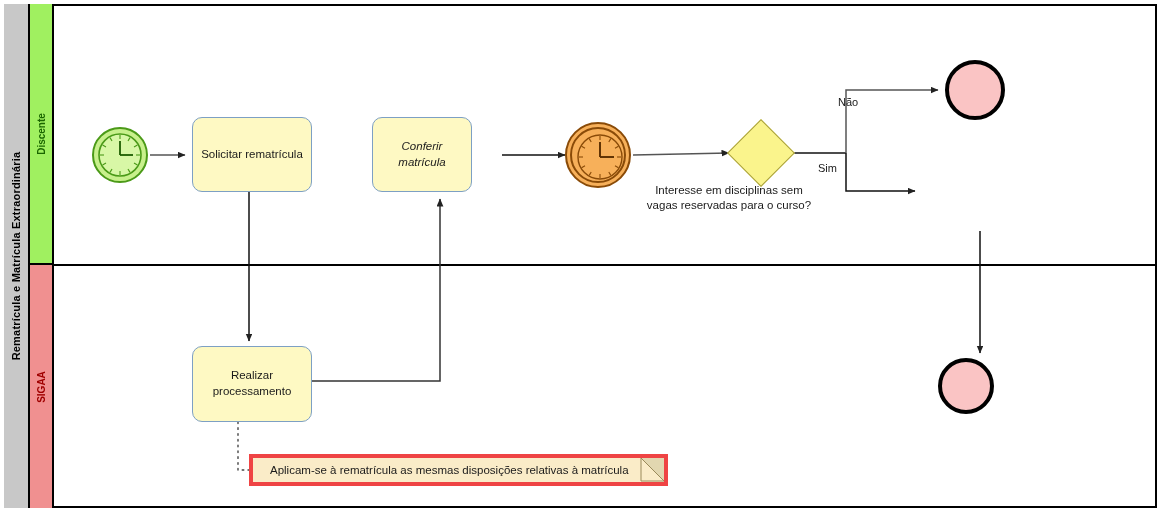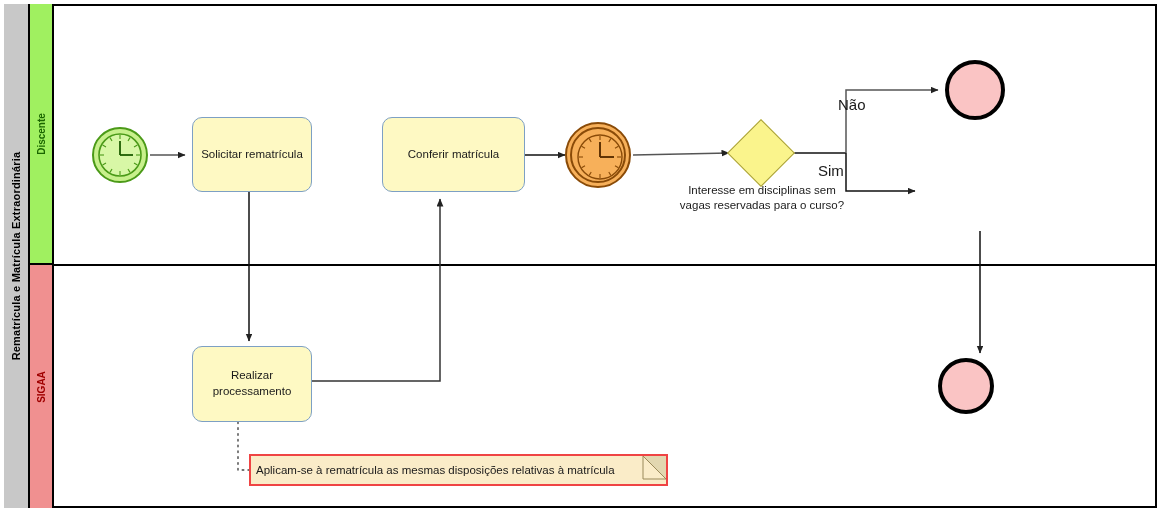--- a/index.html
+++ b/index.html
@@ -145,35 +145,35 @@
   .label {
     position: absolute;
     font-size: 11.5px;
     color: #1a1a1a;
     text-align: center;
     line-height: 1.3;
     white-space: pre-line;
   }
   .flow-label {
     position: absolute;
-    font-size: 15px;
+    font-size: 11px;
     color: #1a1a1a;
     white-space: nowrap;
   }
   
   .annotation {
     position: absolute;
     background: #faecc8;
-    border: 2px solid #ef4444;
+    border: 4px solid #ef4444;
     box-sizing: border-box;
     display: flex;
     align-items: center;
     font-size: 11.5px;
     color: #1a1a1a;
-    padding-left: 5px;
+    padding-left: 17px;
   }
   .annotation-fold {
     position: absolute;
     right: 0;
     top: 0;
     width: 0;
     height: 0;
     border-left: 23px solid transparent;
     border-top: 23px solid #e2d7b0;
   }
@@ -265,21 +265,21 @@
       </g>
       <line x1="26" y1="26" x2="26" y2="12" stroke="#1c5c00" stroke-width="1.8"></line>
       <line x1="26" y1="26" x2="39" y2="26" stroke="#1c5c00" stroke-width="1.8"></line>
     </svg>
   </div>
 
   <div class="task" style="left:192px; top:117px; width:120px; height:75px;">
     <span>Solicitar rematrícula</span>
   </div>
 
-  <div class="task" style="left:382px; top:117px; width:143px; height:75px;">
+  <div class="task" style="left:372px; top:117px; width:100px; height:75px;font-style:italic;">
     <span>Conferir matrícula</span>
   </div>
 
   <div class="event event-inter-timer-outer" style="left:565px; top:122px; width:66px; height:66px;">
     <div class="event-inter-timer-inner"></div>
     <svg class="clock-svg" style="left:7px; top:7px;" width="52" height="52" viewBox="0 0 52 52">
       <circle cx="26" cy="26" r="22" fill="#f7b05a" stroke="#8a4b08" stroke-width="1.4"></circle>
       <g stroke="#8a4b08" stroke-width="1.1">
         <line x1="26" y1="5" x2="26" y2="9"></line>
         <line x1="26" y1="43" x2="26" y2="47"></line>
@@ -293,21 +293,21 @@
         <line x1="36.8" y1="44.4" x2="34.8" y2="41"></line>
         <line x1="7.6" y1="15.2" x2="11" y2="17.2"></line>
         <line x1="44.4" y1="36.8" x2="41" y2="34.8"></line>
       </g>
       <line x1="26" y1="26" x2="26" y2="11" stroke="#5a2e00" stroke-width="1.9"></line>
       <line x1="26" y1="26" x2="40" y2="26" stroke="#5a2e00" stroke-width="1.9"></line>
     </svg>
   </div>
 
   <div class="gateway" style="left:737px; top:129px; width:48px; height:48px;"></div>
-  <div class="label" style="left:662px; top:183px; width:200px;">Interesse em disciplinas sem
+  <div class="label" style="left:629px; top:183px; width:200px;">Interesse em disciplinas sem
 vagas reservadas para o curso?</div>
 
   <div class="flow-label" style="left:838px; top:96px;">Não</div>
   <div class="flow-label" style="left:818px; top:162px;">Sim</div>
 
   <div class="event event-end" style="left:945px; top:60px; width:60px; height:60px;"></div>
 
 
   <div class="task" style="left:192px; top:346px; width:120px; height:76px;text-align:center;">
     <span>Realizar

